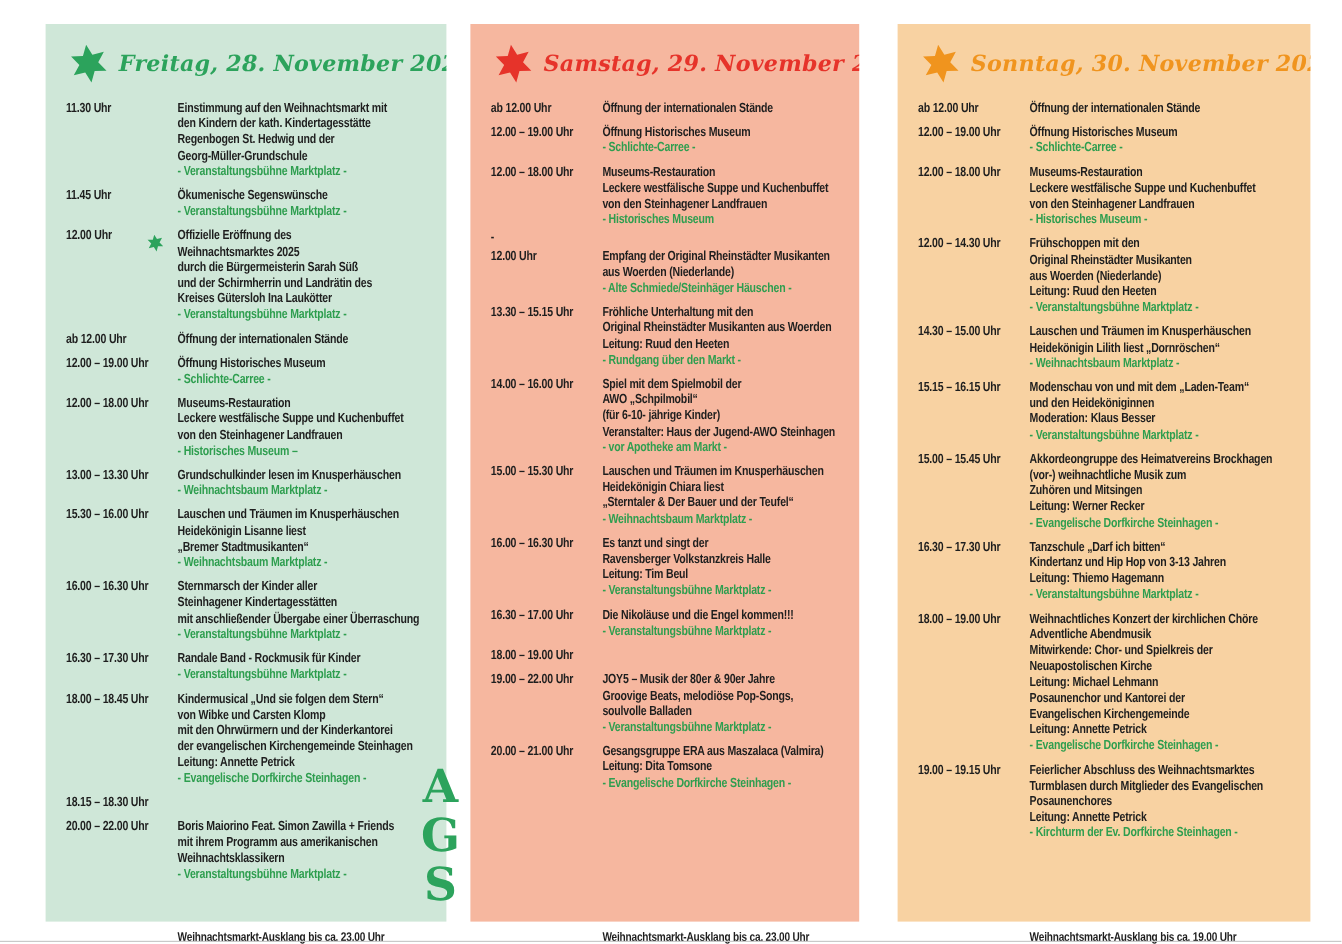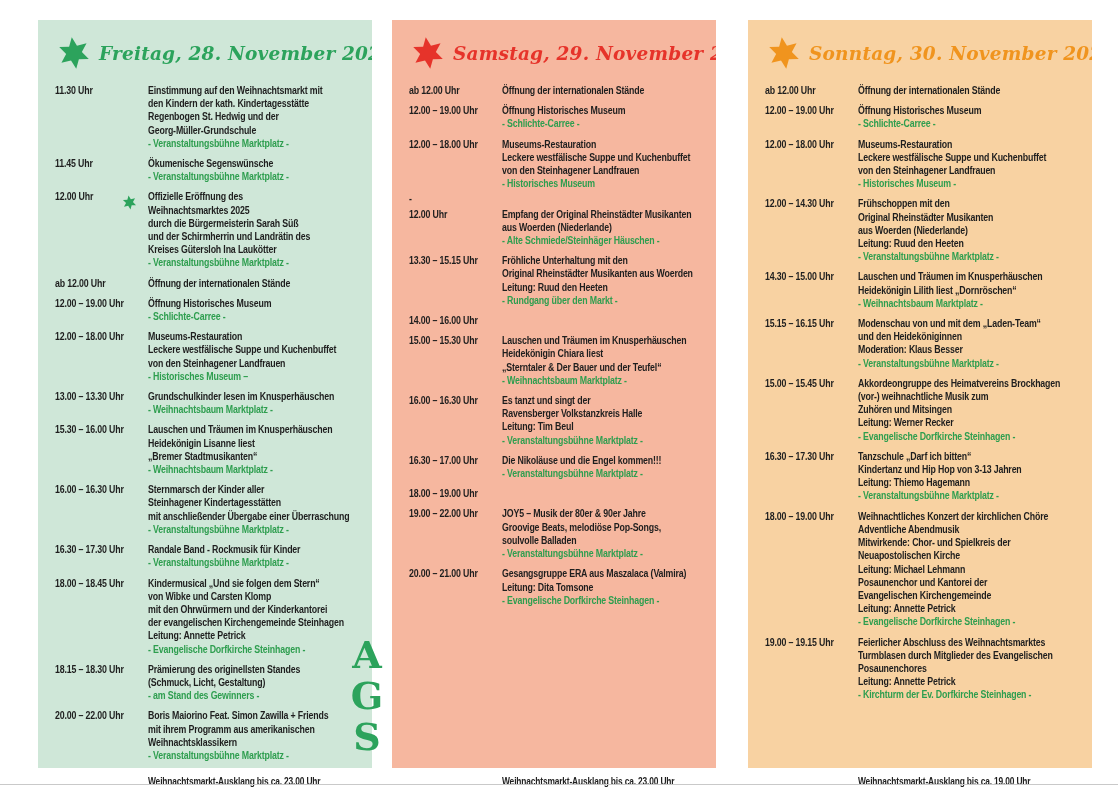--- a/index.html
+++ b/index.html
@@ -167,26 +167,20 @@
     <div class="line">Kindermusical „Und sie folgen dem Stern“</div>
                 <div class="line">von Wibke und Carsten Klomp</div>
                 <div class="line">mit den Ohrwürmern und der Kinderkantorei</div>
                 <div class="line">der evangelischen Kirchengemeinde Steinhagen</div>
                 <div class="line">Leitung: Annette Petrick</div>
                 <div class="line loc">- Evangelische Dorfkirche Steinhagen -</div>
               </div>
   </div>
             <div class="event">
     <div class="time line">18.15 – 18.30 Uhr</div>
-    <div class="desc">
-
-    <div class="line">Prämierung des originellsten Standes</div>
-                <div class="line">(Schmuck, Licht, Gestaltung)</div>
-                <div class="line loc">- am Stand des Gewinners -</div>
-              </div>
   </div>
             <div class="event">
     <div class="time line">20.00 – 22.00 Uhr</div>
     <div class="desc">
 
     <div class="line">Boris Maiorino Feat. Simon Zawilla + Friends</div>
                 <div class="line">mit ihrem Programm aus amerikanischen</div>
                 <div class="line">Weihnachtsklassikern</div>
                 <div class="line loc">- Veranstaltungsbühne Marktplatz -</div>
               </div>
@@ -251,20 +245,28 @@
     <div class="desc">
 
     <div class="line">Fröhliche Unterhaltung mit den</div>
                 <div class="line">Original Rheinstädter Musikanten aus Woerden</div>
                 <div class="line">Leitung: Ruud den Heeten</div>
                 <div class="line loc">- Rundgang über den Markt -</div>
               </div>
   </div>
             <div class="event">
     <div class="time line">14.00 – 16.00 Uhr</div>
+    <div class="desc">
+
+    <div class="line">Spiel mit dem Spielmobil der</div>
+                <div class="line">AWO „Schpilmobil“</div>
+                <div class="line">(für 6-10- jährige Kinder)</div>
+                <div class="line">Veranstalter: Haus der Jugend-AWO Steinhagen</div>
+                <div class="line loc">- vor Apotheke am Markt -</div>
+              </div>
   </div>
             <div class="event">
     <div class="time line">15.00 – 15.30 Uhr</div>
     <div class="desc">
 
     <div class="line">Lauschen und Träumen im Knusperhäuschen</div>
                 <div class="line">Heidekönigin Chiara liest</div>
                 <div class="line">„Sterntaler &amp; Der Bauer und der Teufel“</div>
                 <div class="line loc">- Weihnachtsbaum Marktplatz -</div>
               </div>

